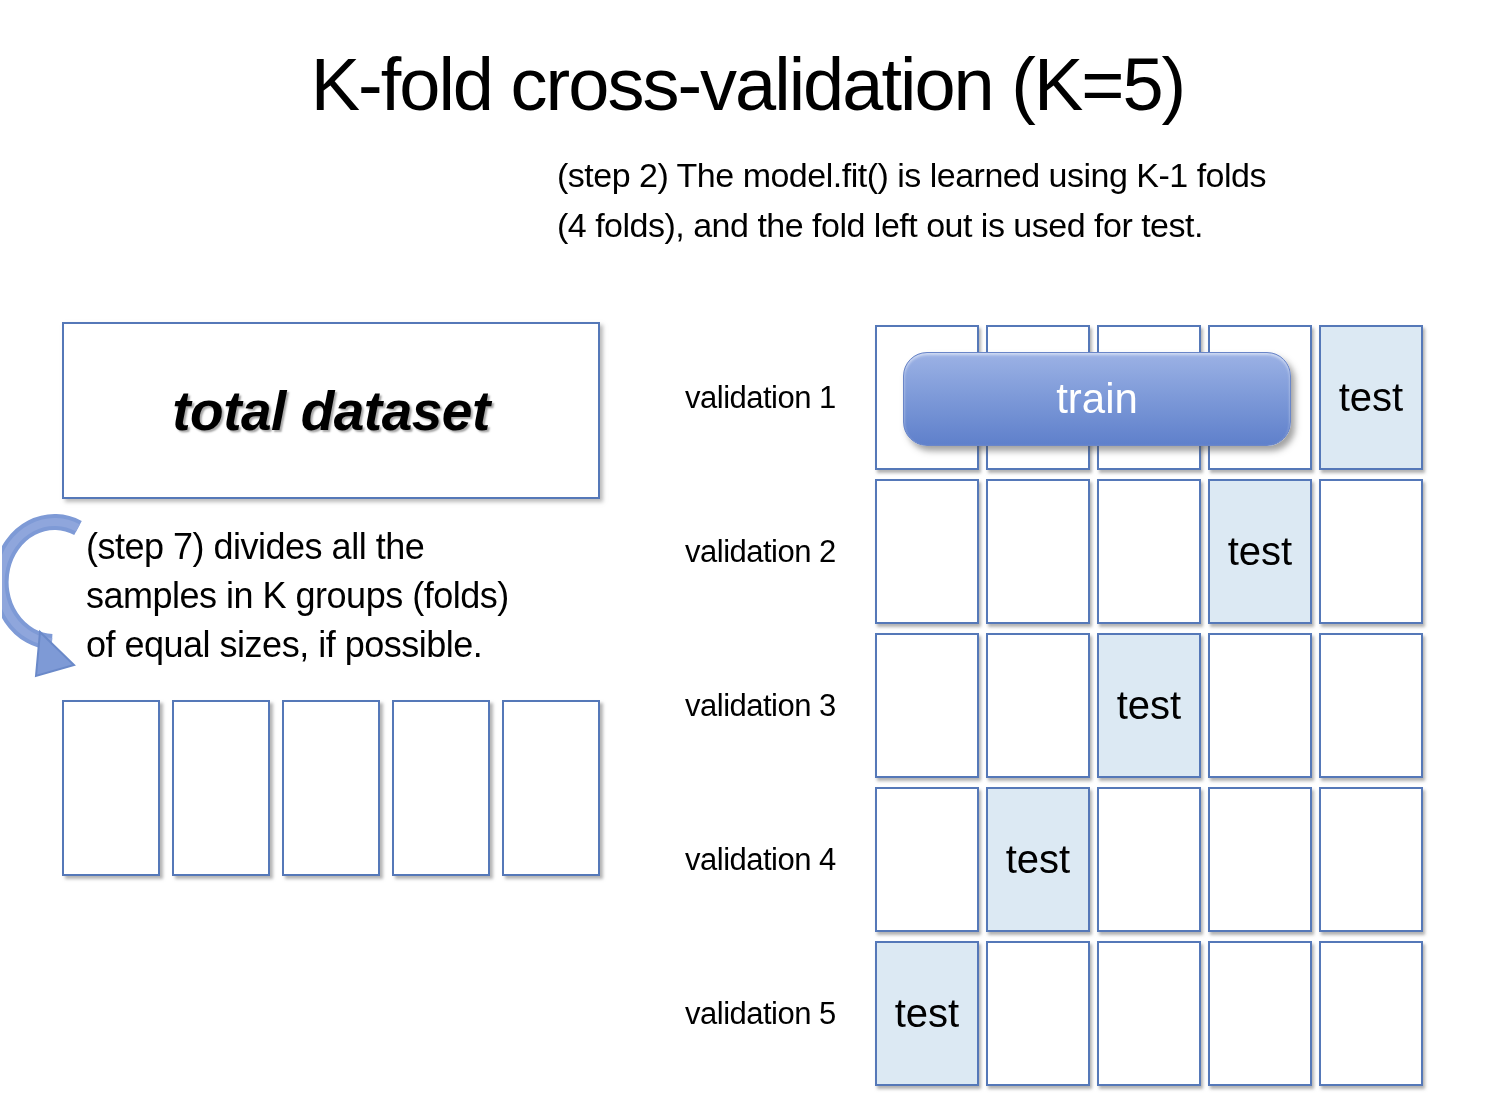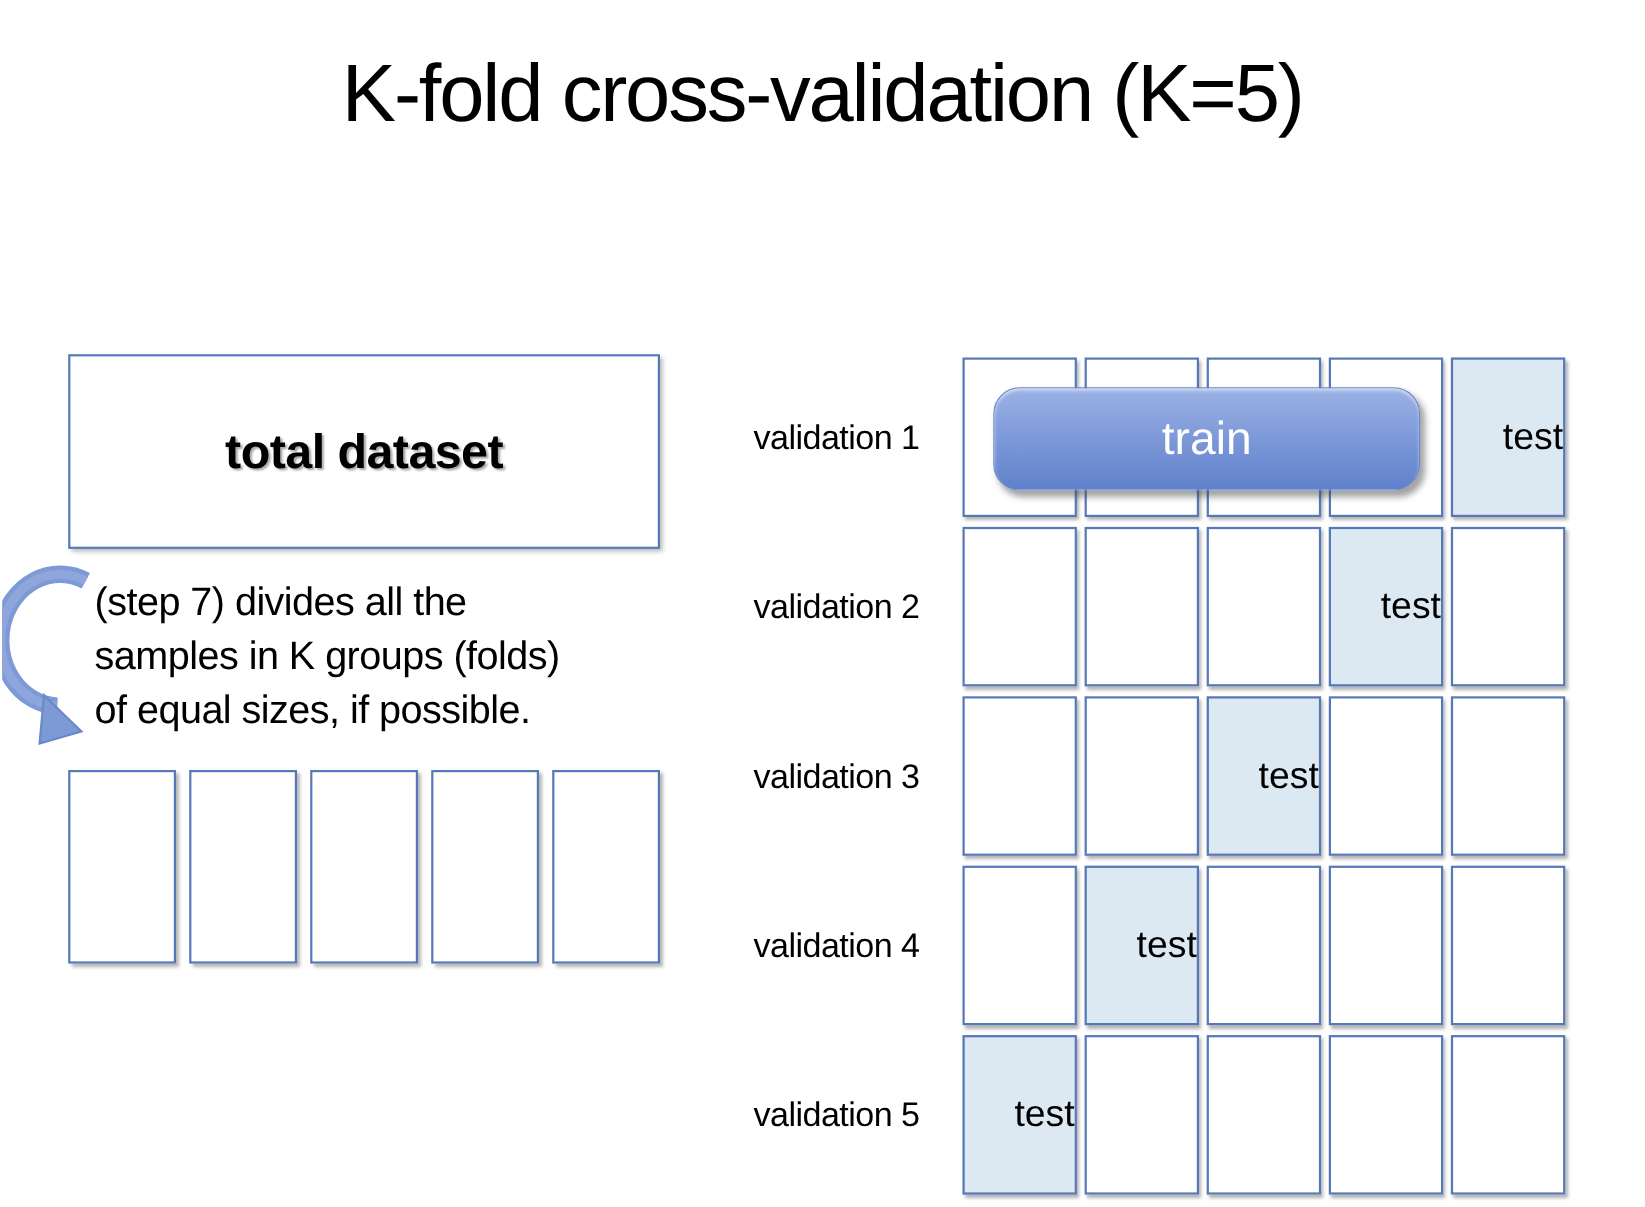--- a/index.html
+++ b/index.html
@@ -15,22 +15,23 @@
     position:absolute; left:557px; top:150px; font-size:34px; line-height:50px;
     letter-spacing:-0.5px; white-space:nowrap;
   }
   .total-box {
     position:absolute; left:62px; top:322px; width:534px; height:173px;
     background:#fff; border:2px solid #5578B8;
     box-shadow:3px 3px 4px rgba(130,130,130,0.55);
     display:flex; align-items:center; justify-content:center;
   }
   .total-box .lbl {
-    font-size:44px; font-weight:700; letter-spacing:-0.5px;
+    font-size:55px; font-weight:700; letter-spacing:-0.5px;
     text-shadow:2px 2px 2px rgba(0,0,0,0.35);
+    font-style:italic;
   }
   .step1-note {
     position:absolute; left:86px; top:522px; font-size:36px; line-height:49px;
     letter-spacing:-0.5px; white-space:nowrap;
   }
   .curved-arrow { position:absolute; left:2px; top:512px; width:90px; height:170px; }
   .fold-strip { position:absolute; left:62px; top:700px; display:flex; gap:12px; }
   .fold-box {
     width:94px; height:172px; background:#fff; border:2px solid #5578B8;
     box-shadow:3px 3px 3px rgba(120,120,120,0.55);
@@ -38,40 +39,44 @@
   .vrow { position:absolute; left:875px; width:548px; height:145px; }
   .vrow .vlabel {
     position:absolute; left:-190px; top:50%; transform:translateY(-50%);
     font-size:31px; letter-spacing:-0.5px; white-space:nowrap;
   }
   .cell {
     position:absolute; top:0; width:100px; height:141px; background:#fff;
     border:2px solid #5578B8; box-shadow:2px 3px 3px rgba(115,115,115,0.55);
     display:flex; align-items:center; justify-content:center;
   }
-  .cell.test { background:#DCE9F3; font-size:34px;justify-content:flex-end; }
+  .cell.test { background:#DCE9F3; font-size:40px; }
   .c1{left:0;} .c2{left:111px;} .c3{left:222px;} .c4{left:333px;} .c5{left:444px;}
   .r1{top:325px;padding-left:10px;} .r2{top:479px;} .r3{top:633px;} .r4{top:787px;} .r5{top:941px;}
   .train-pill {
     position:absolute; left:28px; top:27px; width:386px; height:92px;
     border-radius:24px; border:1px solid #6ختA86C8;
     border:1px solid #6A86C8;
     background:linear-gradient(to bottom,#9CB2E5 0%,#7F9BD9 45%,#5F80CB 100%);
     box-shadow:inset 0 2px 3px rgba(255,255,255,0.55), 4px 5px 6px rgba(70,70,70,0.5);
     color:#fff; font-size:42px; display:flex; align-items:center; justify-content:center;
     z-index:2;
   }
 </style>
 </head>
 <body>
 
 <div class="page">
 
   <div class="title">K-fold cross-validation (K=5)</div>
 
+  <div class="step2-note">
+    <div>(step 2) The model.fit() is learned using K-1 folds</div>
+    <div>(4 folds), and the fold left out is used for test.</div>
+  </div>
 
   <div class="total-box">
     <span class="lbl">total dataset</span>
   </div>
 
   <svg class="curved-arrow" viewBox="0 0 90 170">
     <path d="M 76 16 A 54 60 0 1 0 50 130" fill="none" stroke="#7E9AD6" stroke-width="16"></path>
     <path d="M 76 16 A 54 60 0 1 0 50 130" fill="none" stroke="#8FA6DC" stroke-width="8"></path>
     <polygon points="38,120 72,153 34,164" fill="#7E9AD6" stroke="#6A89C9" stroke-width="2"></polygon>
   </svg>

